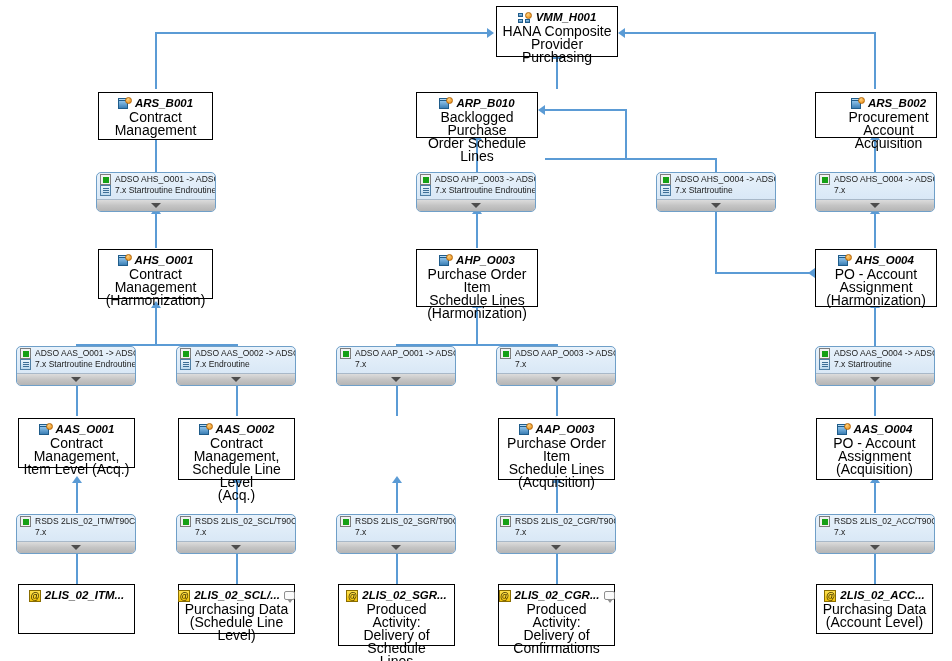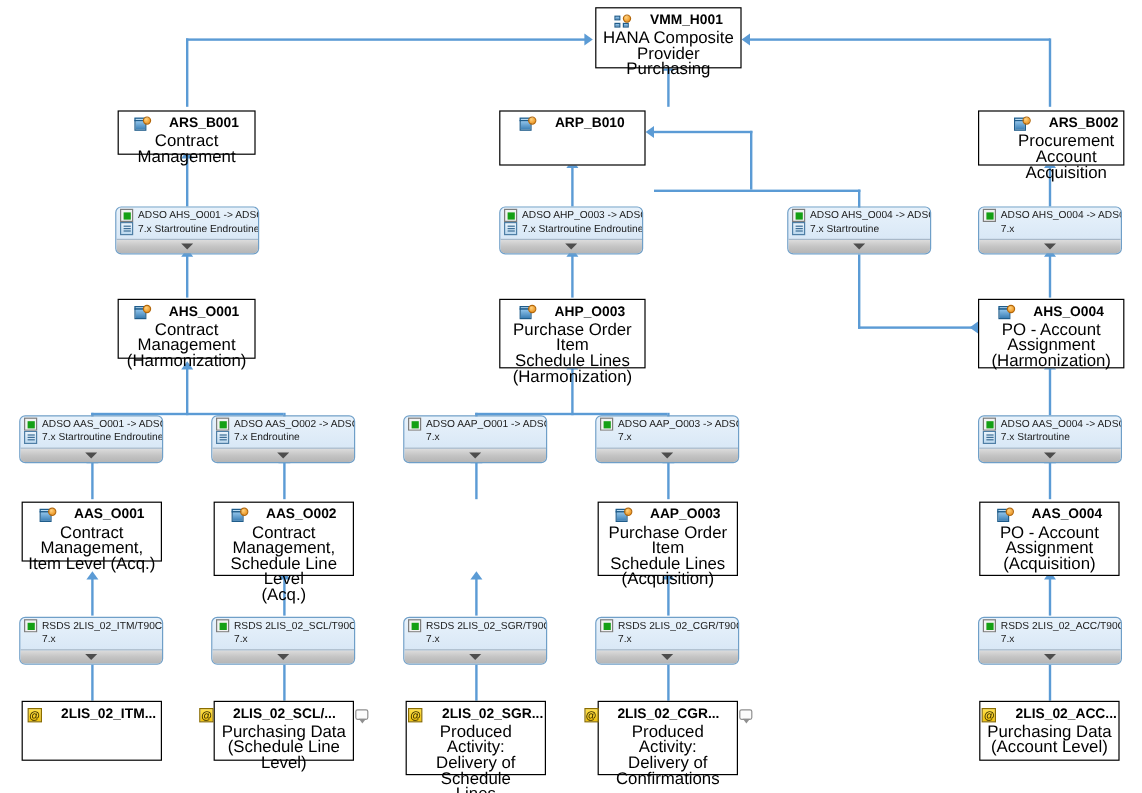--- a/index.html
+++ b/index.html
@@ -58,26 +58,27 @@
     flex-direction: column;
     align-items: center;
     justify-content: flex-start;
     padding: 4px 3px 3px 3px;
     z-index: 5;
   }
   .node-title {
     display: flex;
     align-items: center;
     justify-content: center;
-    gap: 16px;
+    gap: 4px;
     font-size: 11.5px;
     font-weight: bold;
     color: #000;
     line-height: 13px;
     white-space: nowrap;
+    font-style: italic;
   }
   .node-desc {
     font-size: 14px;
     color: #000;
     line-height: 13px;
     text-align: center;
     margin-top: 1px;
   }
 
   
@@ -329,41 +330,43 @@
           <span class="sq s2"></span>
           <span class="sq s3"></span>
           <span class="badge"></span>
         </span>
       <span>VMM_H001</span>
     </div>
     <div class="node-desc" style="white-space:pre-line">HANA Composite
 Provider Purchasing</div>
   </div>
 
-  <div class="node" style="left:98px; top:92px; width:115px; height:37px;">
+  <div class="node" style="left:98px; top:92px; width:115px; height:48px;">
     <div class="node-title">
       <span class="ico ico-cube">
           <span class="cube-top"></span>
           <span class="cube-body"></span>
           <span class="badge"></span>
         </span>
       <span>ARS_B001</span>
     </div>
     <div class="node-desc" style="white-space:pre-line">Contract Management</div>
   </div>
 
   <div class="node" style="left:416px; top:92px; width:122px; height:46px;">
     <div class="node-title">
       <span class="ico ico-cube">
           <span class="cube-top"></span>
           <span class="cube-body"></span>
           <span class="badge"></span>
         </span>
       <span>ARP_B010</span>
     </div>
+    <div class="node-desc" style="white-space:pre-line">Backlogged Purchase
+Order Schedule Lines</div>
   </div>
 
   <div class="node" style="left:815px; top:92px; width:122px; height:46px;padding-left:28px;">
     <div class="node-title">
       <span class="ico ico-cube">
           <span class="cube-top"></span>
           <span class="cube-body"></span>
           <span class="badge"></span>
         </span>
       <span>ARS_B002</span>

